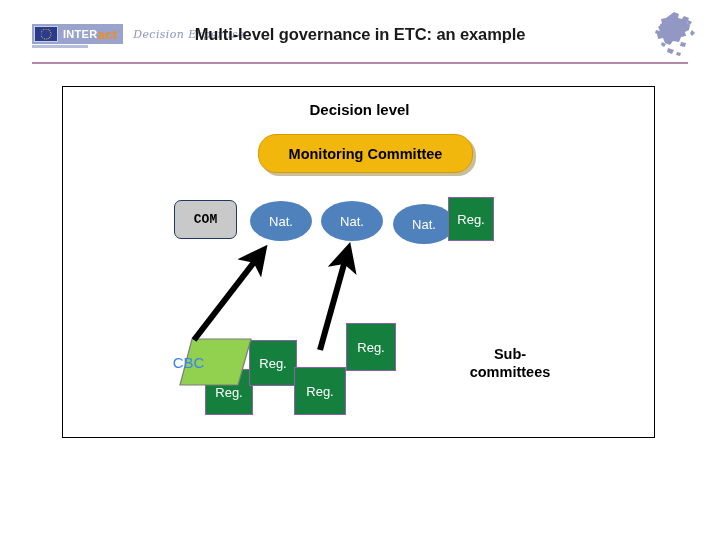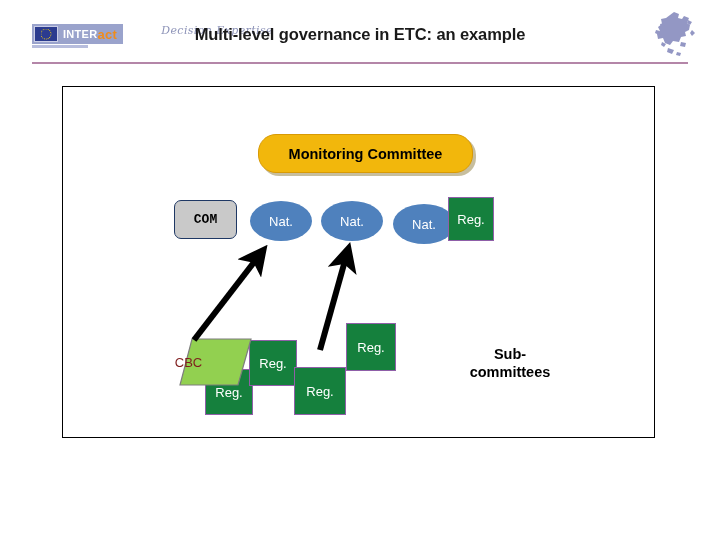--- a/index.html
+++ b/index.html
@@ -19,22 +19,21 @@
   
   #slide-header {
     position: absolute;
     left: 0; top: 0;
     width: 720px; height: 68px;
   }
   #interact-logo {
     position: absolute;
     left: 32px; top: 24px;
     display: flex;
-    align-items: flex-start;
-    gap: 28px;
+    align-items: center;
   }
   .logo-box {
     display: flex;
     align-items: center;
     background: #9aa3cc;
     height: 20px;
     padding: 0 6px 0 2px;
   }
   .eu-flag {
     width: 24px; height: 16px;
@@ -198,22 +197,22 @@
     width: 135px; height: 50px;
   }
   #cbc-node svg { display: block; }
   #cbc-label {
     position: absolute;
     left: 0; top: 0;
     width: 135px; height: 50px;
     display: flex;
     align-items: center;
     justify-content: center;
-    font-size: 13px;
-    color: #7f1d1d;
+    font-size: 15px;
+    color: #3b82f6;
     padding-left: 6px;
     box-sizing: border-box;
   }
 
   
   #subcommittees-label {
     position: absolute;
     left: 372px; top: 258px;
     width: 150px;
     text-align: center;
@@ -259,20 +258,21 @@
       <path d="M14 34 l4 2 -2 3 -3 -2 z"></path>
       <path d="M29 44 l4 1 -1 3 -4 -1 z"></path>
     </g>
   </svg>
 
   <div id="header-rule"></div>
 </div>
 
 <div id="diagram-frame">
 
+  <div id="decision-level-label">Decision level</div>
 
   <div id="monitoring-committee">Monitoring Committee</div>
 
   <div id="com-node">COM</div>
 
   <div class="nat-node" id="nat-node-1">Nat.</div>
   <div class="nat-node" id="nat-node-2">Nat.</div>
   <div class="nat-node" id="nat-node-3">Nat.</div>
 
   <div class="reg-node" id="reg-node-top">Reg.</div>

